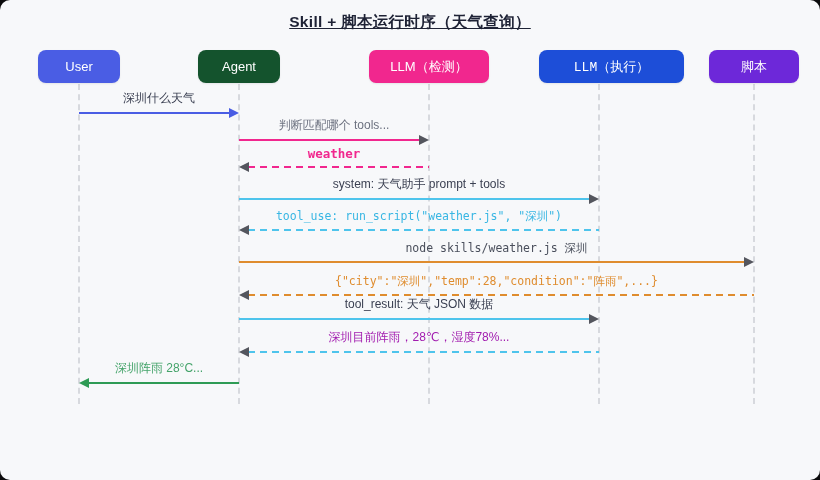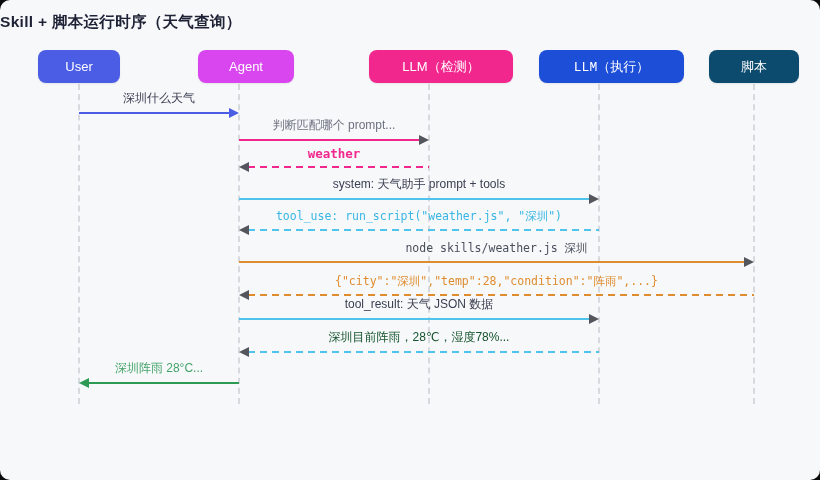--- a/index.html
+++ b/index.html
@@ -2,22 +2,22 @@
 <html><head>
 <meta charset="utf-8">
 <style>
   html,body{margin:0;padding:0;background:#0b0b0c;}
   .card{
     position:relative;width:820px;height:480px;margin:0 auto;
     background:#f7f8fa;border-radius:10px;overflow:hidden;
     font-family:"Liberation Sans","DejaVu Sans",sans-serif;
   }
   .title{
-    position:absolute;top:12px;left:0;width:100%;
-    font-size:15.5px;font-weight:bold;color:#1e2235;letter-spacing:.3px;
+    position:absolute;top:12px;left:0;width:100%;text-align:center;
+    font-size:15.5px;font-weight:bold;color:#1e2235;letter-spacing:.3px;text-decoration:underline;
   }
   .actor{
     position:absolute;top:50px;height:33px;border-radius:8px;
     display:flex;align-items:center;justify-content:center;
     color:#ffffff;font-size:13px;box-shadow:0 1px 2px rgba(0,0,0,.08);
   }
   .lifeline{
     position:absolute;width:0;border-left:2px dashed #d7d9de;
   }
   .msg{position:absolute;height:2px;}
@@ -44,44 +44,44 @@
 
 <div class="card">
   <div class="title">Skill + 脚本运行时序（天气查询）</div>
 
   <div id="stage">
       <div class="lifeline" style="left: 78px; top: 84px; height: 320px; border-left-color: rgb(215, 217, 222);"></div>
       <div class="actor" style="left: 38px; width: 82px; background: rgb(74, 93, 228);">
         <span>User</span>
       </div>
       <div class="lifeline" style="left: 238px; top: 84px; height: 320px; border-left-color: rgb(215, 217, 222);"></div>
-      <div class="actor" style="left: 198px; width: 96px; background: #d946ef;">
+      <div class="actor" style="left: 198px; width: 82px; background: #14532d;">
         <span>Agent</span>
       </div>
       <div class="lifeline" style="left: 428px; top: 84px; height: 320px; border-left-color: rgb(215, 217, 222);"></div>
-      <div class="actor" style="left: 369px; width: 144px; background: rgb(241, 39, 142);">
+      <div class="actor" style="left: 369px; width: 120px; background: rgb(241, 39, 142); border-radius: 7px;">
         <span>LLM（检测）</span>
       </div>
       <div class="lifeline" style="left: 598px; top: 84px; height: 320px; border-left-color: rgb(215, 217, 222);"></div>
       <div class="actor" style="left: 539px; width: 145px; background: #1d4ed8; font-family: Liberation Mono, monospace;">
         <span>LLM（执行）</span>
       </div>
       <div class="lifeline" style="left: 753px; top: 84px; height: 320px; border-left-color: rgb(215, 217, 222);"></div>
-      <div class="actor" style="left: 709px; width: 90px; background: #0c4a6e;">
+      <div class="actor" style="left: 709px; width: 90px; background: #6d28d9;">
         <span>脚本</span>
       </div>
       <div class="msg" style="left: 79px; top: 112px; width: 160px;">
         <div class="line" style="left: 0px; width: 151px; background: rgb(74, 93, 228);"></div>
         <div class="head right" style="right: 0px; border-left-color: rgb(74, 93, 228);"></div>
         <div class="label" style="color: rgb(58, 63, 81);">深圳什么天气</div>
       </div>
       <div class="msg" style="left: 239px; top: 139px; width: 190px;">
         <div class="line" style="left: 0px; width: 181px; background: rgb(241, 39, 142);"></div>
         <div class="head right" style="right: 0px; border-left-color: rgb(84, 86, 94);"></div>
-        <div class="label" style="color: rgb(109, 114, 128);">判断匹配哪个 prompt...</div>
+        <div class="label" style="color: rgb(109, 114, 128);">判断匹配哪个 tools...</div>
       </div>
       <div class="msg" style="left: 239px; top: 166px; width: 190px;">
         <div class="line" style="left: 9px; width: 181px; background: repeating-linear-gradient(90deg, rgb(241, 39, 142) 0px, rgb(241, 39, 142) 7px, transparent 7px, transparent 12px);"></div>
         <div class="head left" style="left: 0px; border-right-color: rgb(84, 86, 94);"></div>
         <div class="label mono bold" style="color: rgb(241, 39, 142);">weather</div>
       </div>
       <div class="msg" style="left: 239px; top: 198px; width: 360px;">
         <div class="line" style="left: 0px; width: 351px; background: rgb(78, 196, 236);"></div>
         <div class="head right" style="right: 0px; border-left-color: rgb(84, 86, 94);"></div>
         <div class="label" style="color: rgb(58, 63, 81);">system: 天气助手 prompt + tools</div>
@@ -102,21 +102,21 @@
         <div class="label mono" style="color: rgb(223, 140, 46);">{"city":"深圳","temp":28,"condition":"阵雨",...}</div>
       </div>
       <div class="msg" style="left: 239px; top: 318px; width: 360px;">
         <div class="line" style="left: 0px; width: 351px; background: rgb(78, 196, 236);"></div>
         <div class="head right" style="right: 0px; border-left-color: rgb(84, 86, 94);"></div>
         <div class="label" style="color: rgb(58, 63, 81);">tool_result: 天气 JSON 数据</div>
       </div>
       <div class="msg" style="left: 239px; top: 351px; width: 360px;">
         <div class="line" style="left: 9px; width: 351px; background: repeating-linear-gradient(90deg, rgb(78, 196, 236) 0px, rgb(78, 196, 236) 7px, transparent 7px, transparent 12px);"></div>
         <div class="head left" style="left: 0px; border-right-color: rgb(84, 86, 94);"></div>
-        <div class="label" style="color: #14532d; margin-top: 31px;">深圳目前阵雨，28℃，湿度78%...</div>
+        <div class="label" style="color: #a21caf; margin-top: 31px;">深圳目前阵雨，28℃，湿度78%...</div>
       </div>
       <div class="msg" style="left: 79px; top: 382px; width: 160px;">
         <div class="line" style="left: 9px; width: 151px; background: rgb(46, 155, 85);"></div>
         <div class="head left" style="left: 0px; border-right-color: rgb(46, 155, 85);"></div>
         <div class="label" style="color: rgb(68, 163, 106);">深圳阵雨 28°C...</div>
       </div>
     </div>
 
 </div>
 

